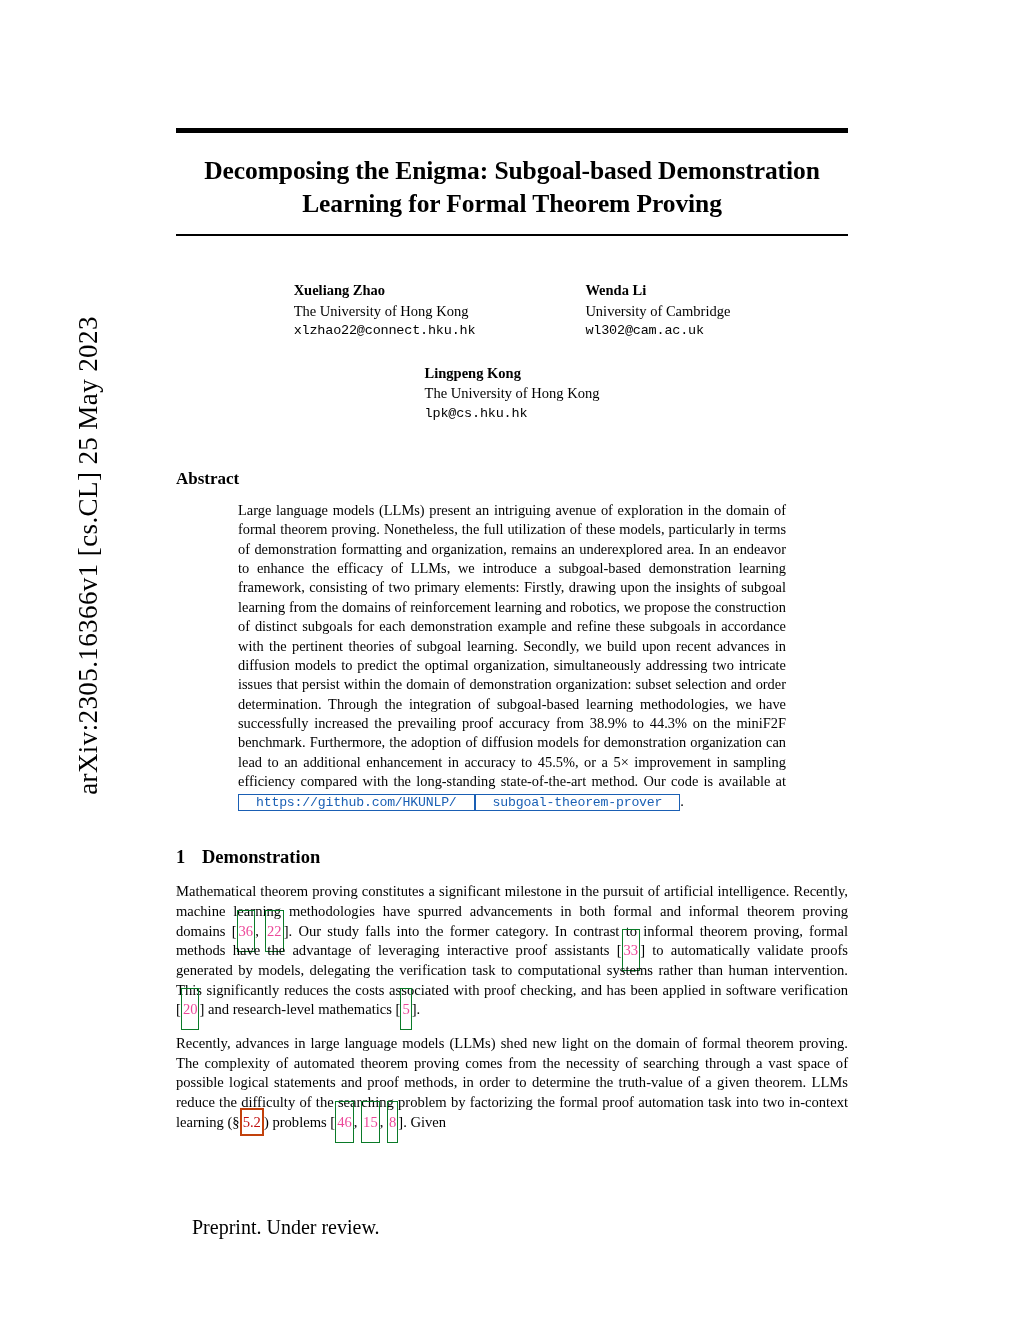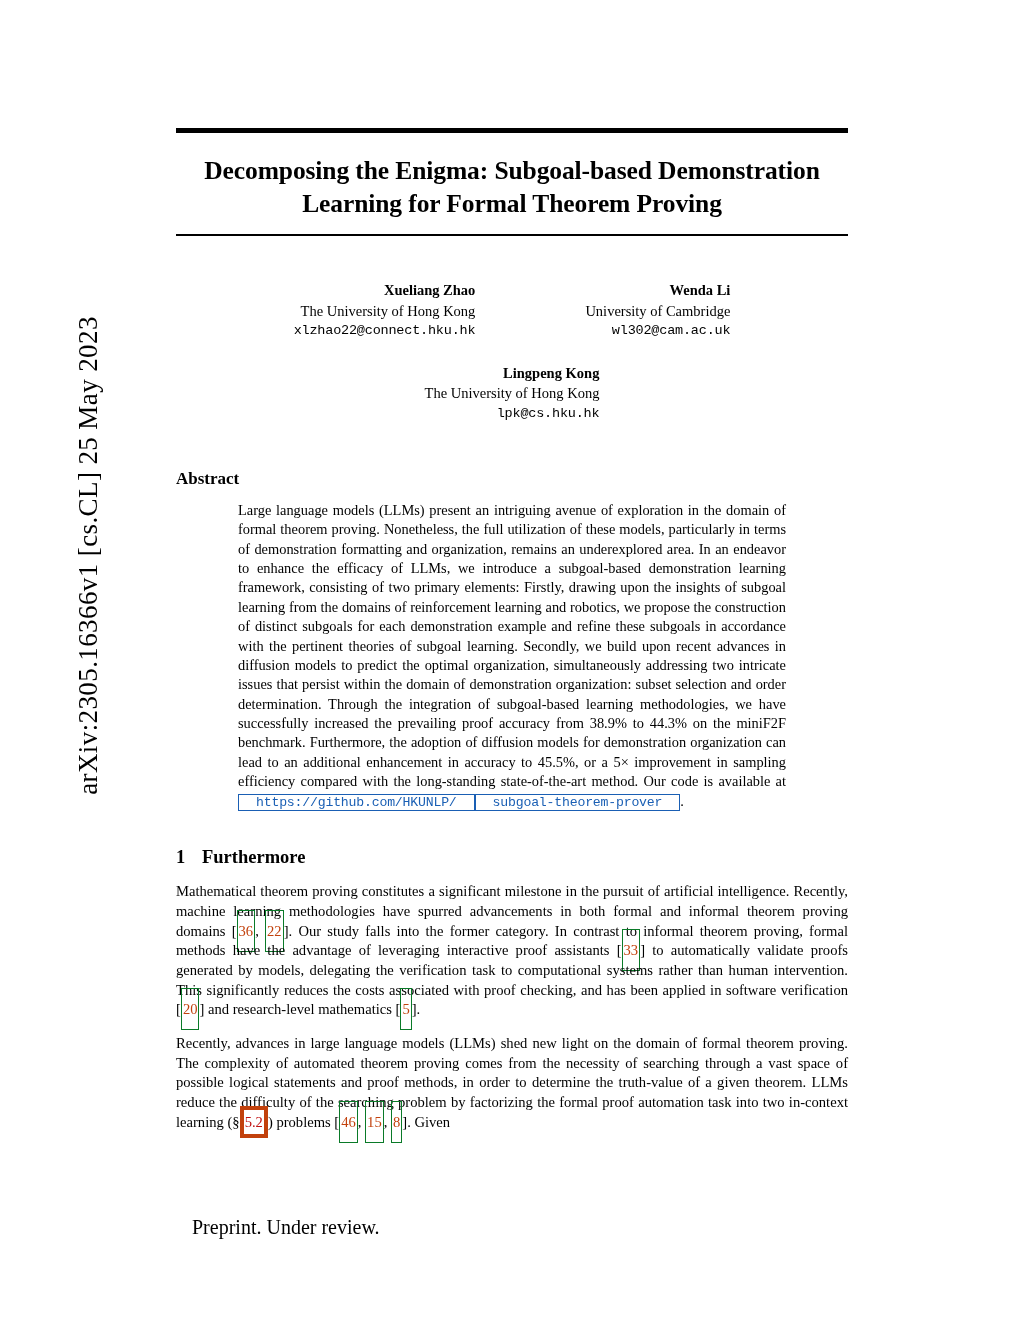--- a/index.html
+++ b/index.html
@@ -66,21 +66,21 @@
   }
   .author-row {
     display: flex;
     justify-content: center;
     gap: 110px;
   }
   .author-row.single {
     margin-top: 22px;
   }
   .author {
-    text-align: right;
+    text-align: left;
     line-height: 1.42;
   }
   .author .name {
     font-weight: bold;
     font-size: 14.5px;
   }
   .author .affil {
     font-size: 14.5px;
   }
   .author .email {
@@ -124,28 +124,28 @@
   }
 
   .body-par {
     font-size: 14.6px;
     line-height: 1.35;
     text-align: justify;
     margin-top: 14px;
   }
 
   .cite {
-    color: #c2410c;
+    color: #ec4899;
     border: 1px solid #0a7a28;
     padding: 12px 1px;
     text-decoration: none;
   }
   .ref {
     color: #c01010;
-    border: 4px solid #c2410c;
+    border: 2px solid #c2410c;
     padding: 4px 1px;
     text-decoration: none;
   }
 
   .footer {
     position: absolute;
     left: 16px;
     top: 1216px;
     font-size: 20px;
   }
@@ -185,20 +185,20 @@
     </div>
   </div>
 
   <div class="abstract-head">Abstract</div>
 
   <div class="abstract-body">
     <span>Large language models (LLMs) present an intriguing avenue of exploration in the domain of formal theorem proving. Nonetheless, the full utilization of these models, particularly in terms of demonstration formatting and organization, remains an underexplored area. In an endeavor to enhance the efficacy of LLMs, we introduce a subgoal-based demonstration learning framework, consisting of two primary elements: Firstly, drawing upon the insights of subgoal learning from the domains of reinforcement learning and robotics, we propose the construction of distinct subgoals for each demonstration example and refine these subgoals in accordance with the pertinent theories of subgoal learning. Secondly, we build upon recent advances in diffusion models to predict the optimal organization, simultaneously addressing two intricate issues that persist within the domain of demonstration organization: subset selection and order determination. Through the integration of subgoal-based learning methodologies, we have successfully increased the prevailing proof accuracy from 38.9% to 44.3% on the miniF2F benchmark. Furthermore, the adoption of diffusion models for demonstration organization can lead to an additional enhancement in accuracy to 45.5%, or a 5× improvement in sampling efficiency compared with the long-standing state-of-the-art method. Our code is available at </span><a class="link" href="#">https://github.com/HKUNLP/</a><a class="link" href="#">subgoal-theorem-prover</a><span>.</span>
   </div>
 
   <div class="section-head">
-    <span class="num">1</span><span>Furthermore</span>
+    <span class="num">1</span><span>Demonstration</span>
   </div>
 
   <div class="body-par" id="par1">Mathematical theorem proving constitutes a significant milestone in the pursuit of artificial intelligence. Recently, machine learning methodologies have spurred advancements in both formal and informal theorem proving domains [<a href="#" class="cite">36</a>, <a href="#" class="cite">22</a>]. Our study falls into the former category. In contrast to informal theorem proving, formal methods have the advantage of leveraging interactive proof assistants [<a href="#" class="cite">33</a>] to automatically validate proofs generated by models, delegating the verification task to computational systems rather than human intervention. This significantly reduces the costs associated with proof checking, and has been applied in software verification [<a href="#" class="cite">20</a>] and research-level mathematics [<a href="#" class="cite">5</a>].</div>
   <div class="body-par" id="par2">Recently, advances in large language models (LLMs) shed new light on the domain of formal theorem proving. The complexity of automated theorem proving comes from the necessity of searching through a vast space of possible logical statements and proof methods, in order to determine the truth-value of a given theorem. LLMs reduce the difficulty of the searching problem by factorizing the formal proof automation task into two in-context learning (§<a href="#" class="ref">5.2</a>) problems [<a href="#" class="cite">46</a>, <a href="#" class="cite">15</a>, <a href="#" class="cite">8</a>]. Given</div>
 
   <div class="footer">Preprint. Under review.</div>
 </div>
 
 </body></html>

